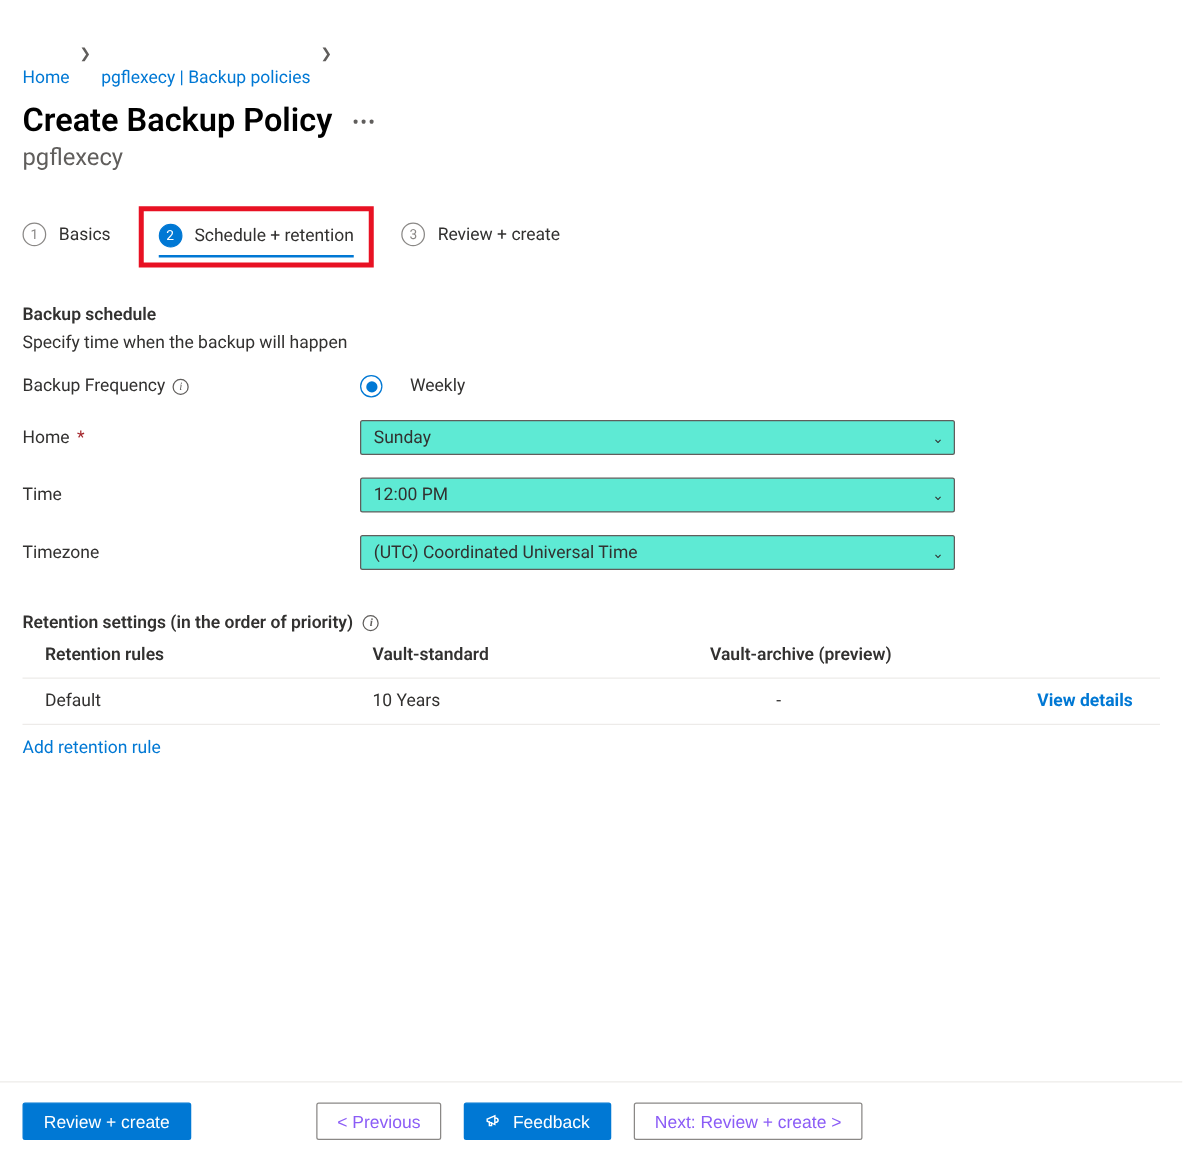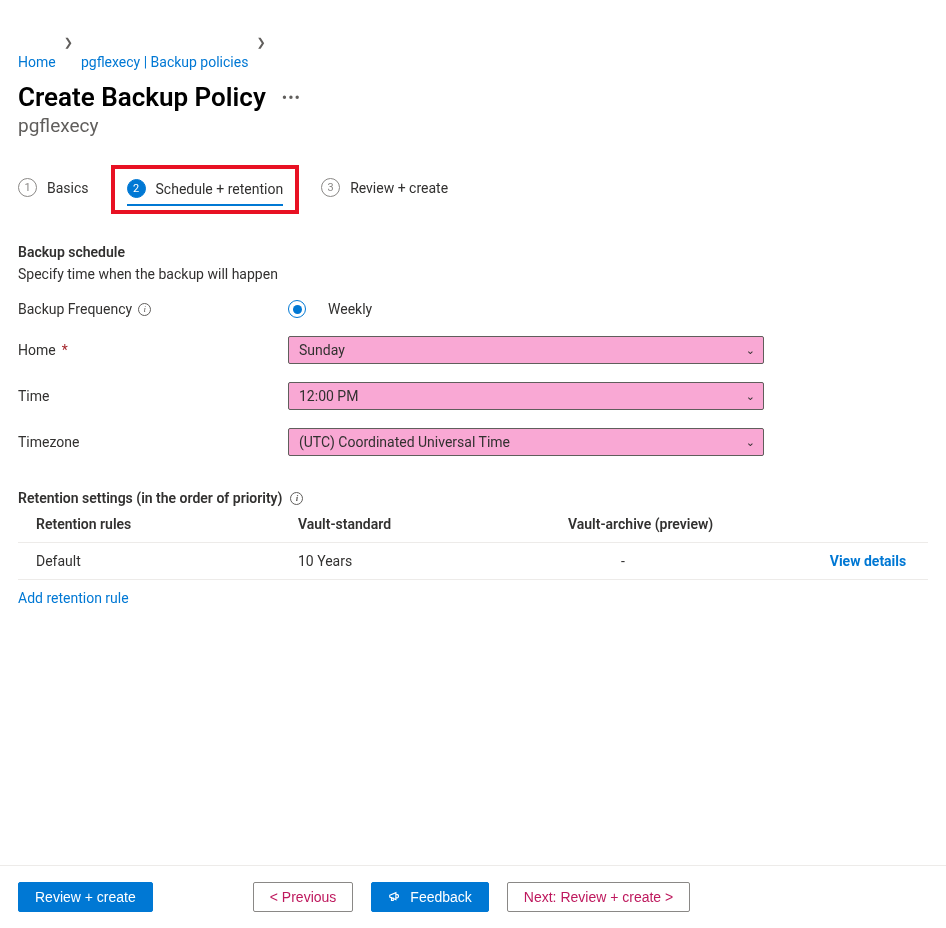--- a/index.html
+++ b/index.html
@@ -126,21 +126,21 @@
     justify-content: center;
     cursor: pointer;
   }
   .radio .dot { width: 9px; height: 9px; border-radius: 50%; background: #0078d4; }
   
   .select {
     width: 476px;
     height: 28px;
     border: 1px solid #605e5c;
     border-radius: 2px;
-    background: #f9a8d4;
+    background: #5eead4;
     display: flex;
     align-items: center;
     justify-content: space-between;
     padding: 0 8px 0 10px;
     cursor: pointer;
     font-size: 14px;
   }
   .select .chev-down { color: #323130; font-size: 11px; }
   
   .ret-heading { font-weight:600; display:flex; align-items:center; gap:8px; margin-top:34px; }
@@ -182,21 +182,21 @@
     align-items: center;
     gap: 8px;
   }
   .btn.primary {
     background: #0078d4;
     color: #fff;
     border: 1px solid #0078d4;
   }
   .btn.secondary {
     background: #fff;
-    color: #be185d;
+    color: #8b5cf6;
     border: 1px solid #8a8886;
   }
   .spacer-btn { width: 64px; }
   .megaphone-icon {
     display:inline-block;
     width:14px; height:14px;
   }
   .megaphone-icon svg { display:block; }
 </style>
 </head>

